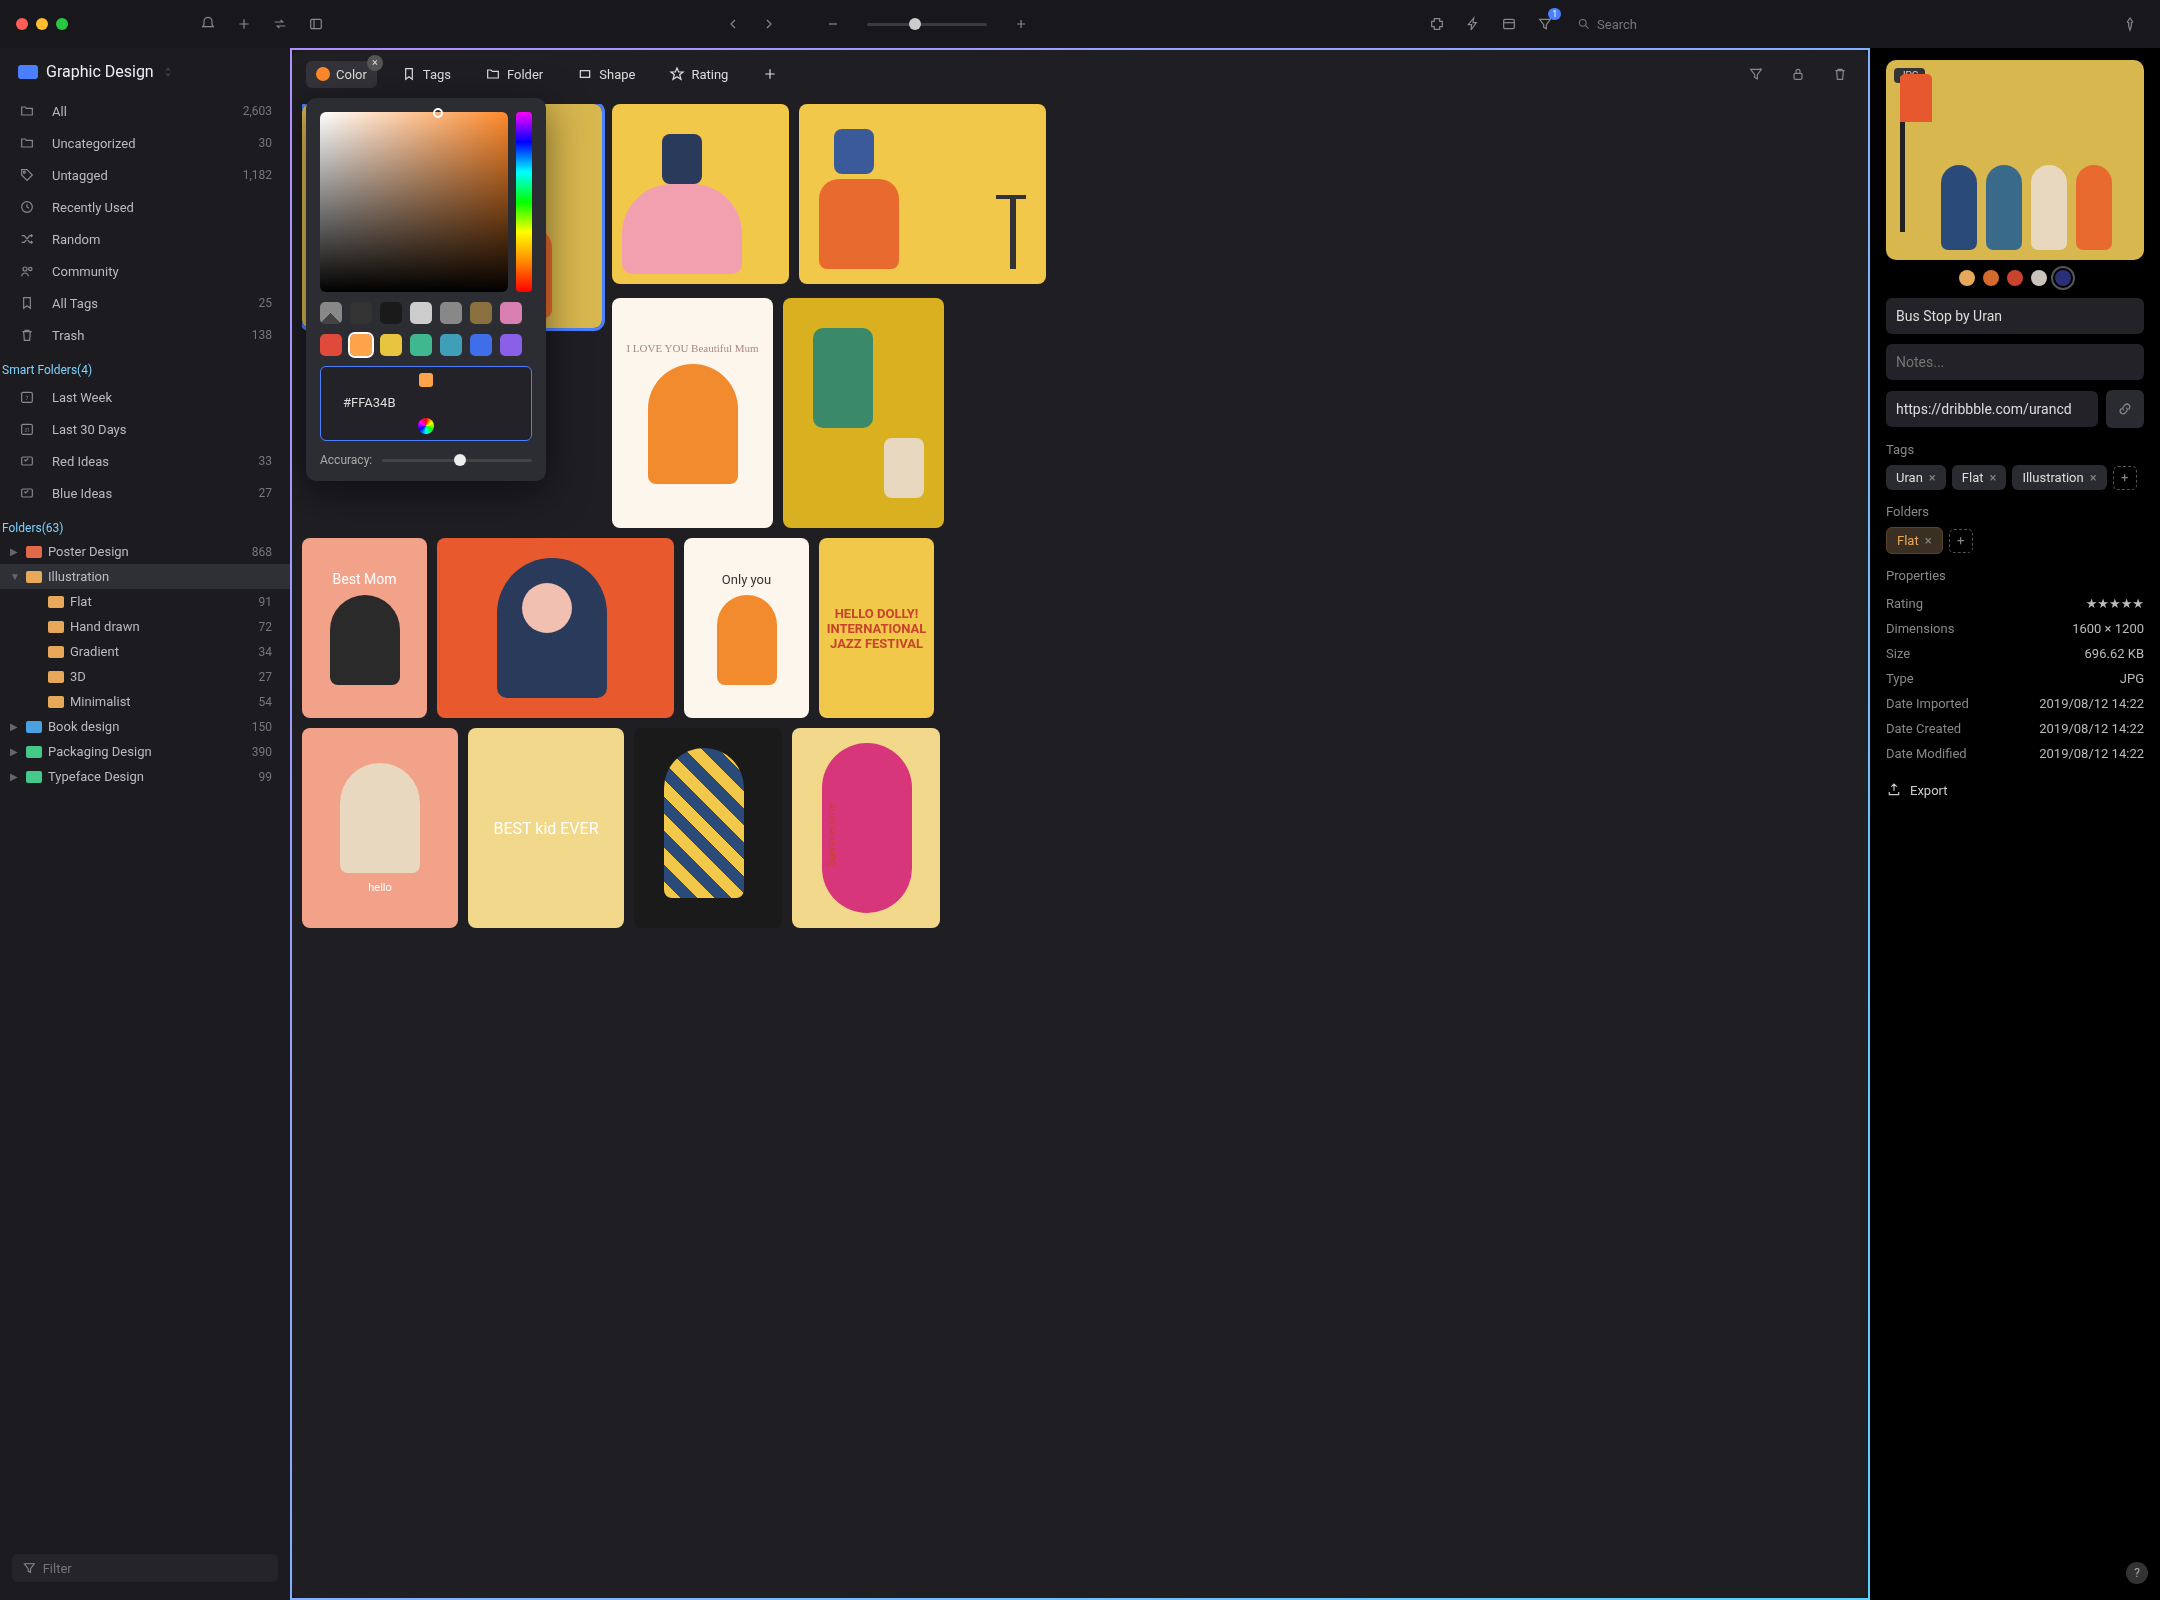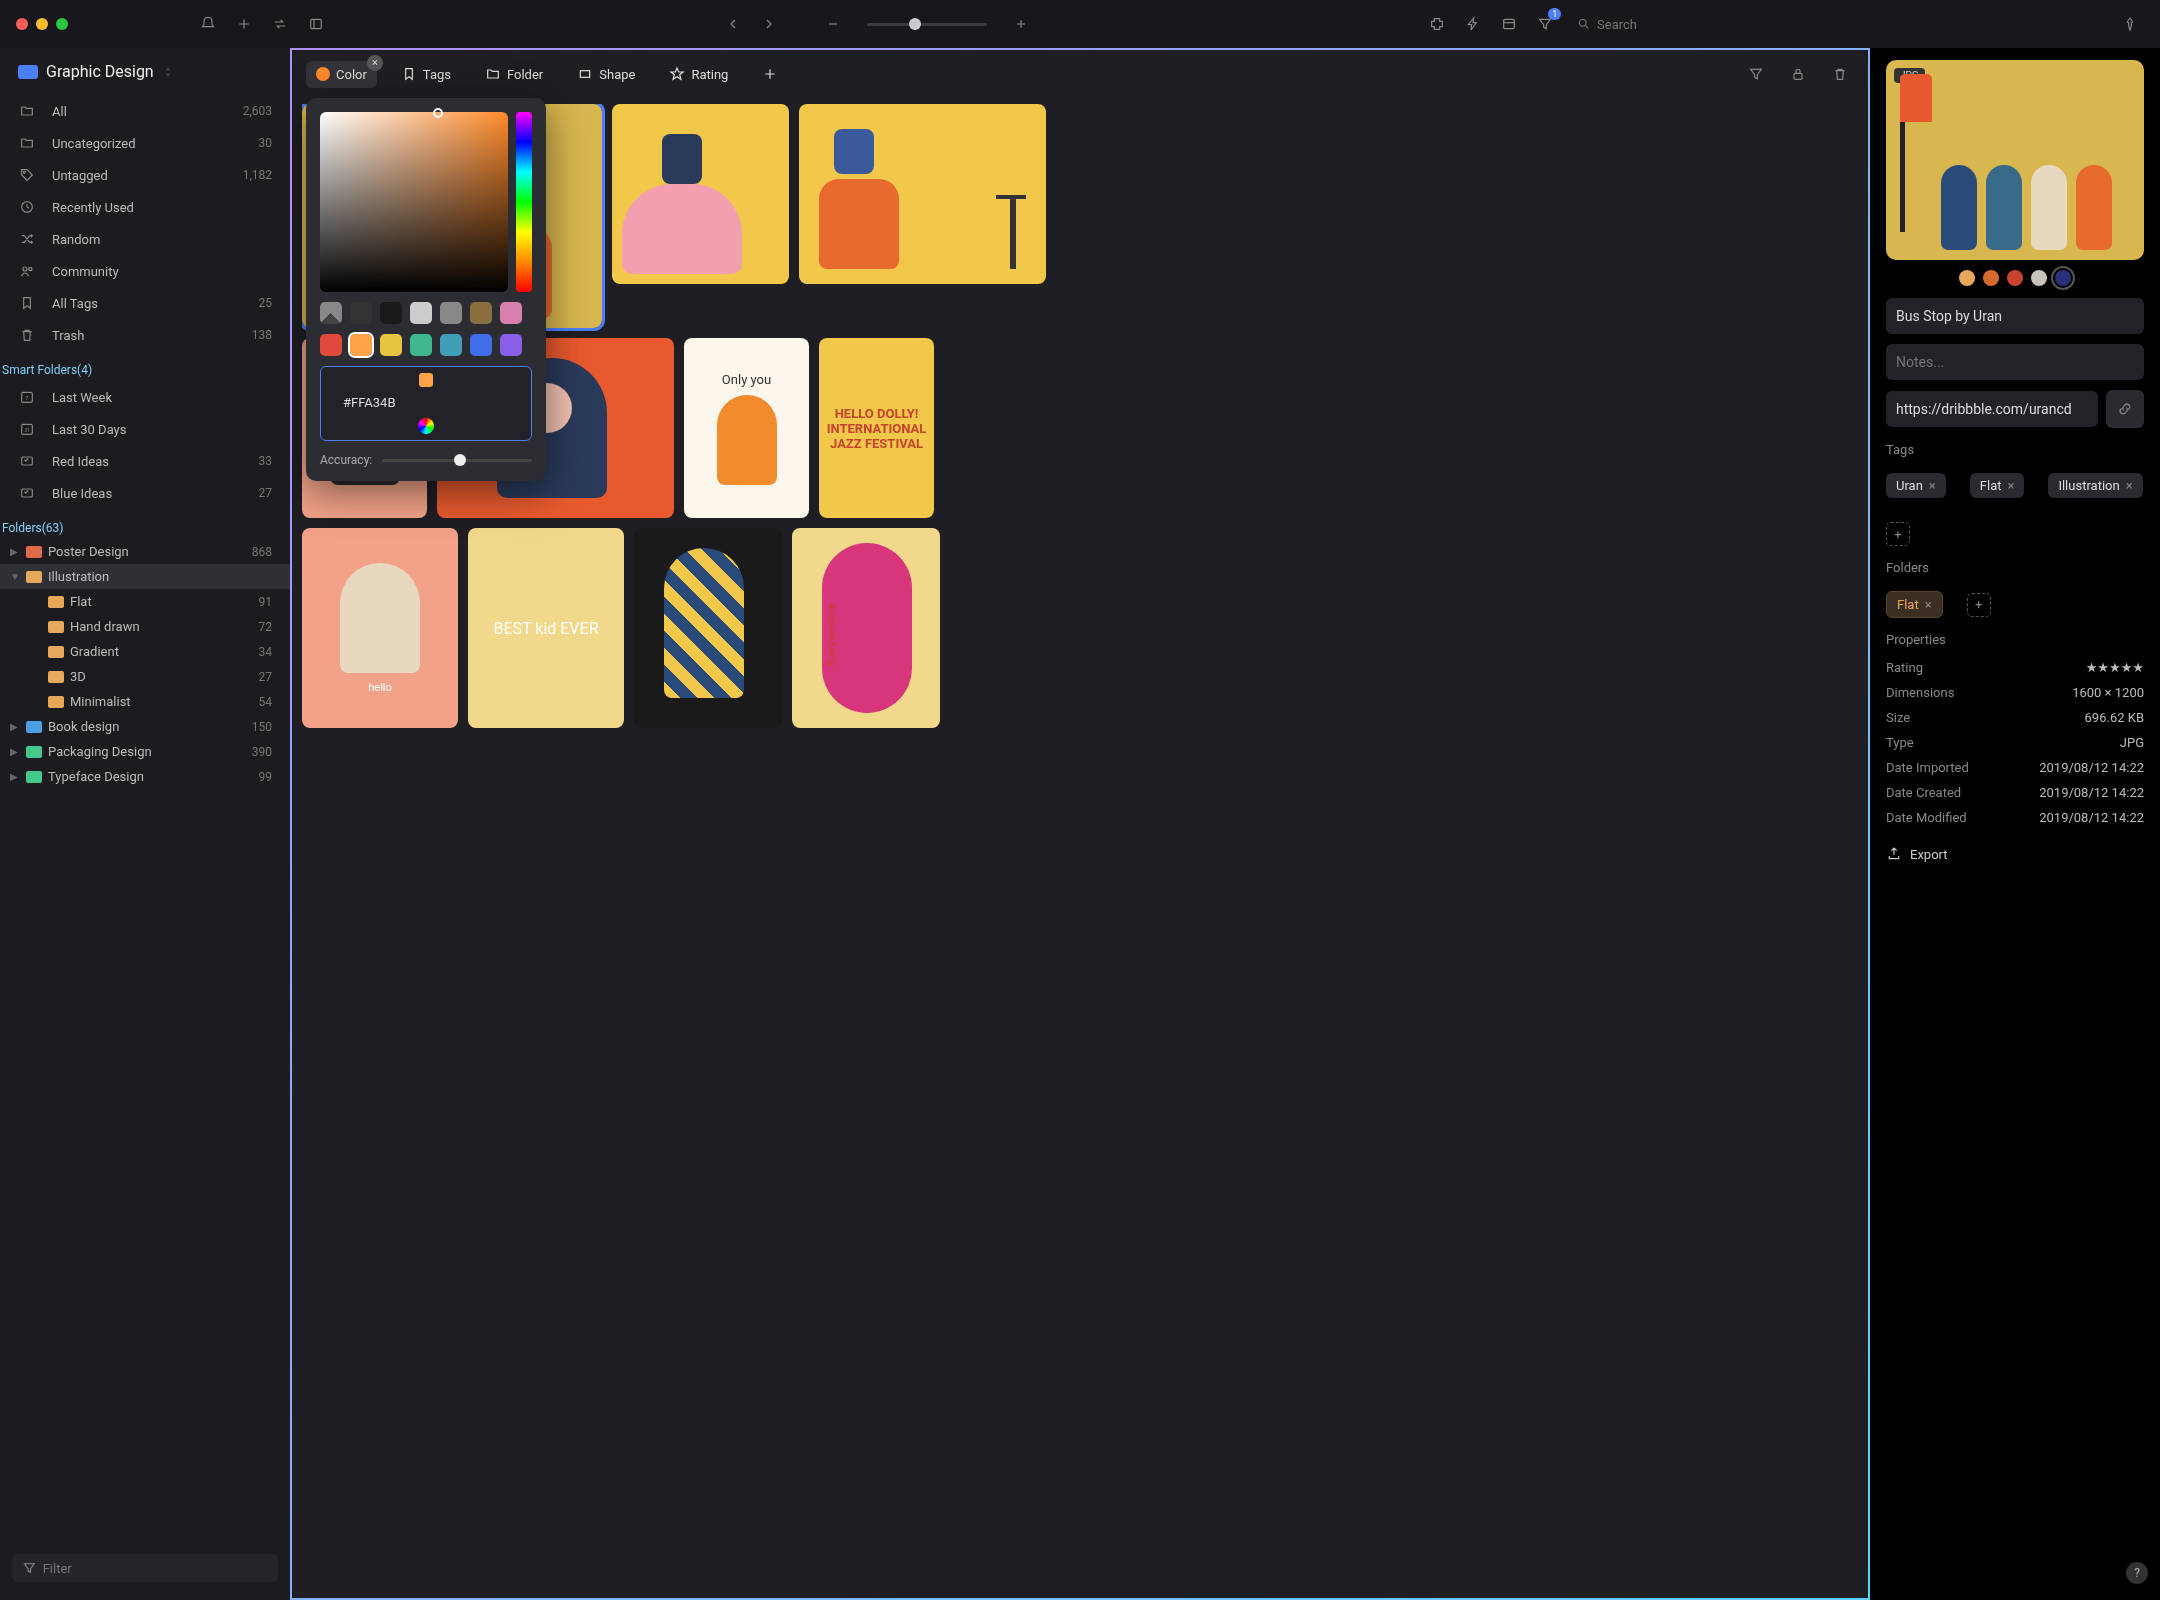--- a/index.html
+++ b/index.html
@@ -61,21 +61,21 @@
 .inspector{width:290px;background:#000000;padding:12px 16px;overflow-y:auto;position:relative;}
 .insp-thumb{width:100%;height:200px;border-radius:10px;background:#d8b74e;position:relative;overflow:hidden;margin-bottom:10px;}
 .badge-jpg{position:absolute;top:8px;left:8px;background:#333;color:#ccc;font-size:10px;padding:2px 6px;border-radius:4px;}
 .color-dots{display:flex;gap:8px;justify-content:center;margin-bottom:12px;}
 .cdot{width:16px;height:16px;border-radius:50%;}
 .cdot.sel{outline:2px solid #555;outline-offset:2px;}
 .insp-field{width:100%;background:#222228;border:none;border-radius:6px;padding:10px;color:#ddd;margin-bottom:10px;font-size:14px;outline:none;}
 .insp-url{display:flex;align-items:center;gap:8px;}
 .insp-url input{flex:1;}
 .insp-section-label{color:#888;margin:14px 0 8px;font-size:13px;}
-.tag-row{display:flex;gap:24px;flex-wrap:wrap;align-items:center;margin-top:16px;}
+.tag-row{display:flex;gap:6px;flex-wrap:wrap;align-items:center;}
 .tag-chip{background:#2a2a31;padding:5px 10px;border-radius:6px;display:flex;align-items:center;gap:6px;font-size:13px;color:#ddd;}
 .tag-chip.folder{background:#3a2f22;color:#e8a85a;border:1px solid #5a4428;}
 .tag-x{color:#888;cursor:pointer;}
 .add-tag{width:24px;height:24px;border:1px dashed #555;border-radius:5px;display:flex;align-items:center;justify-content:center;color:#888;cursor:pointer;}
 .prop-row{display:flex;justify-content:space-between;padding:5px 0;font-size:13px;}
 .prop-row .k{color:#888;}
 .prop-row .v{color:#bbb;font-feature-settings:"tnum";}
 .stars{color:#555;}
 .export-row{display:flex;align-items:center;gap:8px;padding:8px 0;color:#ccc;margin-top:8px;}
 .help-btn{position:absolute;right:12px;bottom:16px;width:22px;height:22px;border-radius:50%;background:#333;color:#aaa;display:flex;align-items:center;justify-content:center;font-size:12px;}
@@ -457,20 +457,31 @@
               <div style="position:absolute;left:10px;bottom:10px;width:120px;height:90px;background:#f2a0b0;border-radius:50px 50px 10px 10px"></div>
               <div style="position:absolute;left:50px;top:30px;width:40px;height:50px;background:#2a3a5a;border-radius:8px"></div>
             </div>
             <div class="gcard" style="width:247px;height:180px;background:#f2c84a;position:relative">
               <div style="position:absolute;left:20px;bottom:15px;width:80px;height:90px;background:#e86a2e;border-radius:20px 20px 8px 8px"></div>
               <div style="position:absolute;left:35px;top:25px;width:40px;height:45px;background:#3a5a9a;border-radius:8px"></div>
               <div style="position:absolute;right:30px;bottom:15px;width:6px;height:70px;background:#333"></div>
               <div style="position:absolute;right:20px;bottom:85px;width:30px;height:4px;background:#333"></div>
             </div>
           </div>
+          <div class="grow" style="margin-top:-40px">
+            <div style="width:300px"></div>
+            <div class="gcard" style="width:161px;height:230px;background:#fdf6ec;flex-direction:column;padding:10px;text-align:center">
+              <div style="font-family:cursive;font-size:11px;color:#a88">I LOVE YOU Beautiful Mum</div>
+              <div style="width:90px;height:120px;background:#f28a2e;border-radius:45px 45px 8px 8px;margin-top:10px"></div>
+            </div>
+            <div class="gcard" style="width:161px;height:230px;background:#d8b020;position:relative">
+              <div style="position:absolute;left:30px;top:30px;width:60px;height:100px;background:#3a8a6a;border-radius:10px"></div>
+              <div style="position:absolute;right:20px;bottom:30px;width:40px;height:60px;background:#e8d8c0;border-radius:8px"></div>
+            </div>
+          </div>
           <div class="grow">
             <div class="gcard" style="width:125px;height:180px;background:#f2a288;flex-direction:column;font-family:cursive;font-size:14px;color:#fff">
               <span>Best Mom</span>
               <div style="width:70px;height:90px;background:#2a2a2a;border-radius:35px 35px 8px 8px;margin-top:8px"></div>
             </div>
             <div class="gcard" style="width:237px;height:180px;background:#e85a2e;position:relative">
               <div style="position:absolute;left:60px;top:20px;width:110px;height:140px;background:#2a3a5a;border-radius:55px 55px 10px 10px"></div>
               <div style="position:absolute;left:85px;top:45px;width:50px;height:50px;background:#f2c0b0;border-radius:50%"></div>
             </div>
             <div class="gcard" style="width:125px;height:180px;background:#fdf6ec;flex-direction:column;font-family:cursive;font-size:13px;color:#333">

